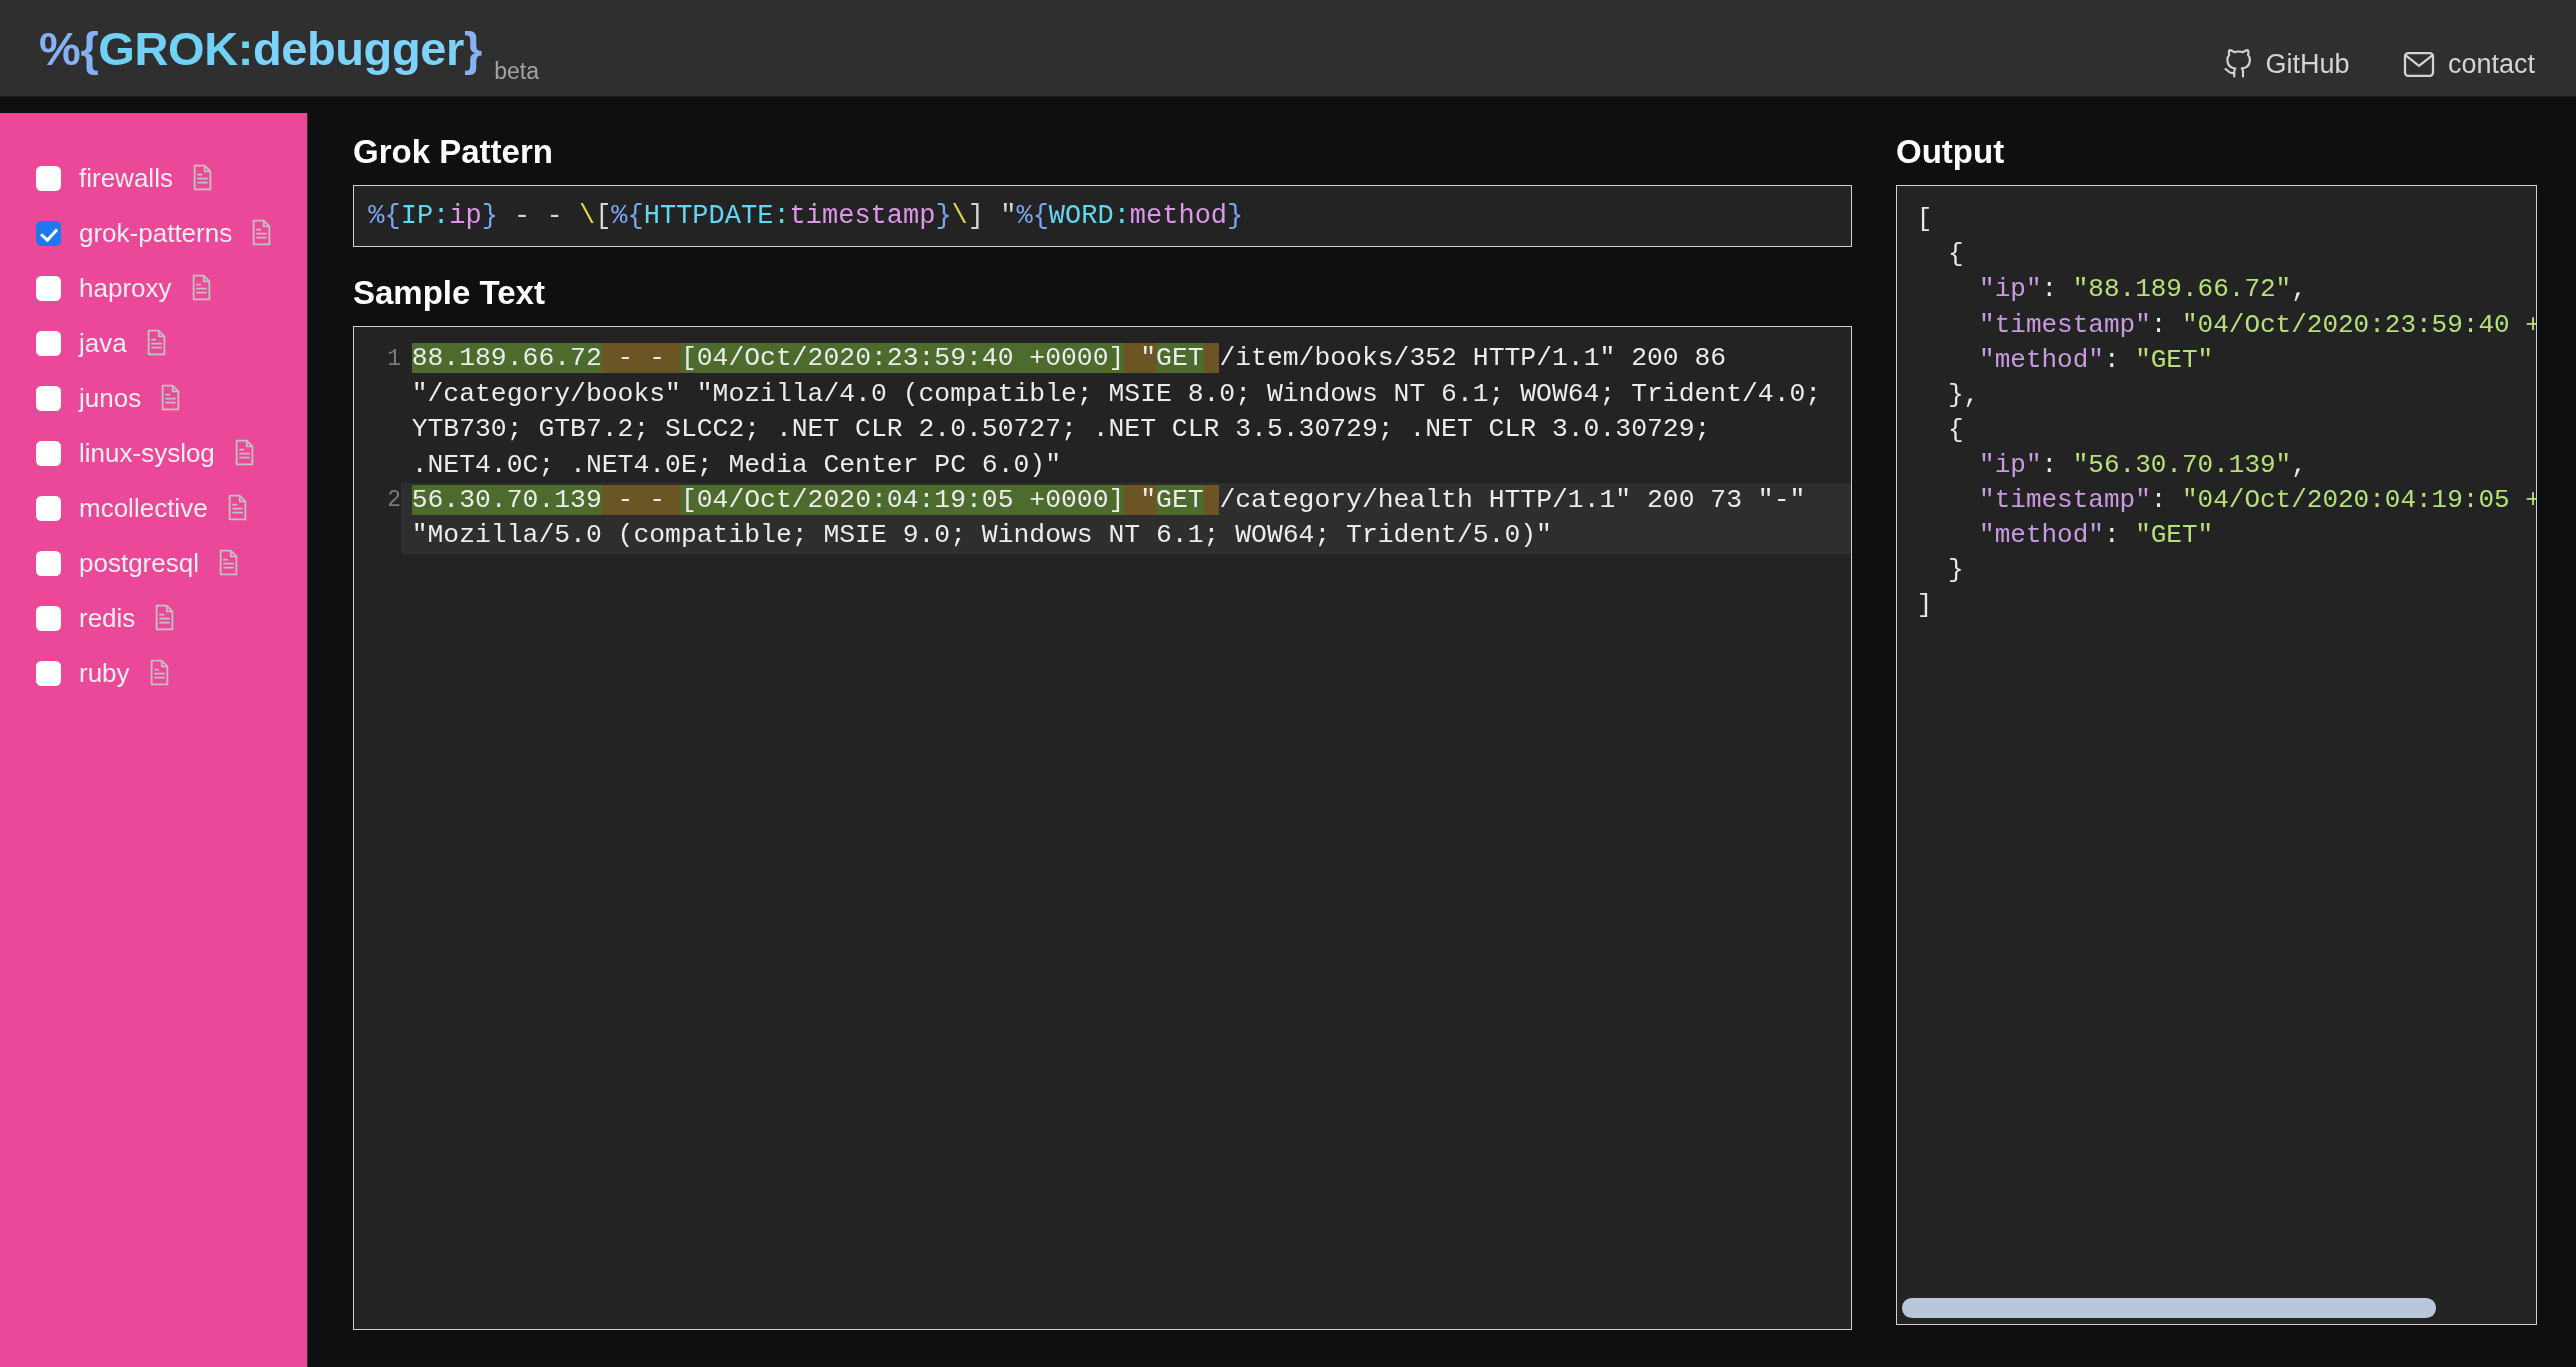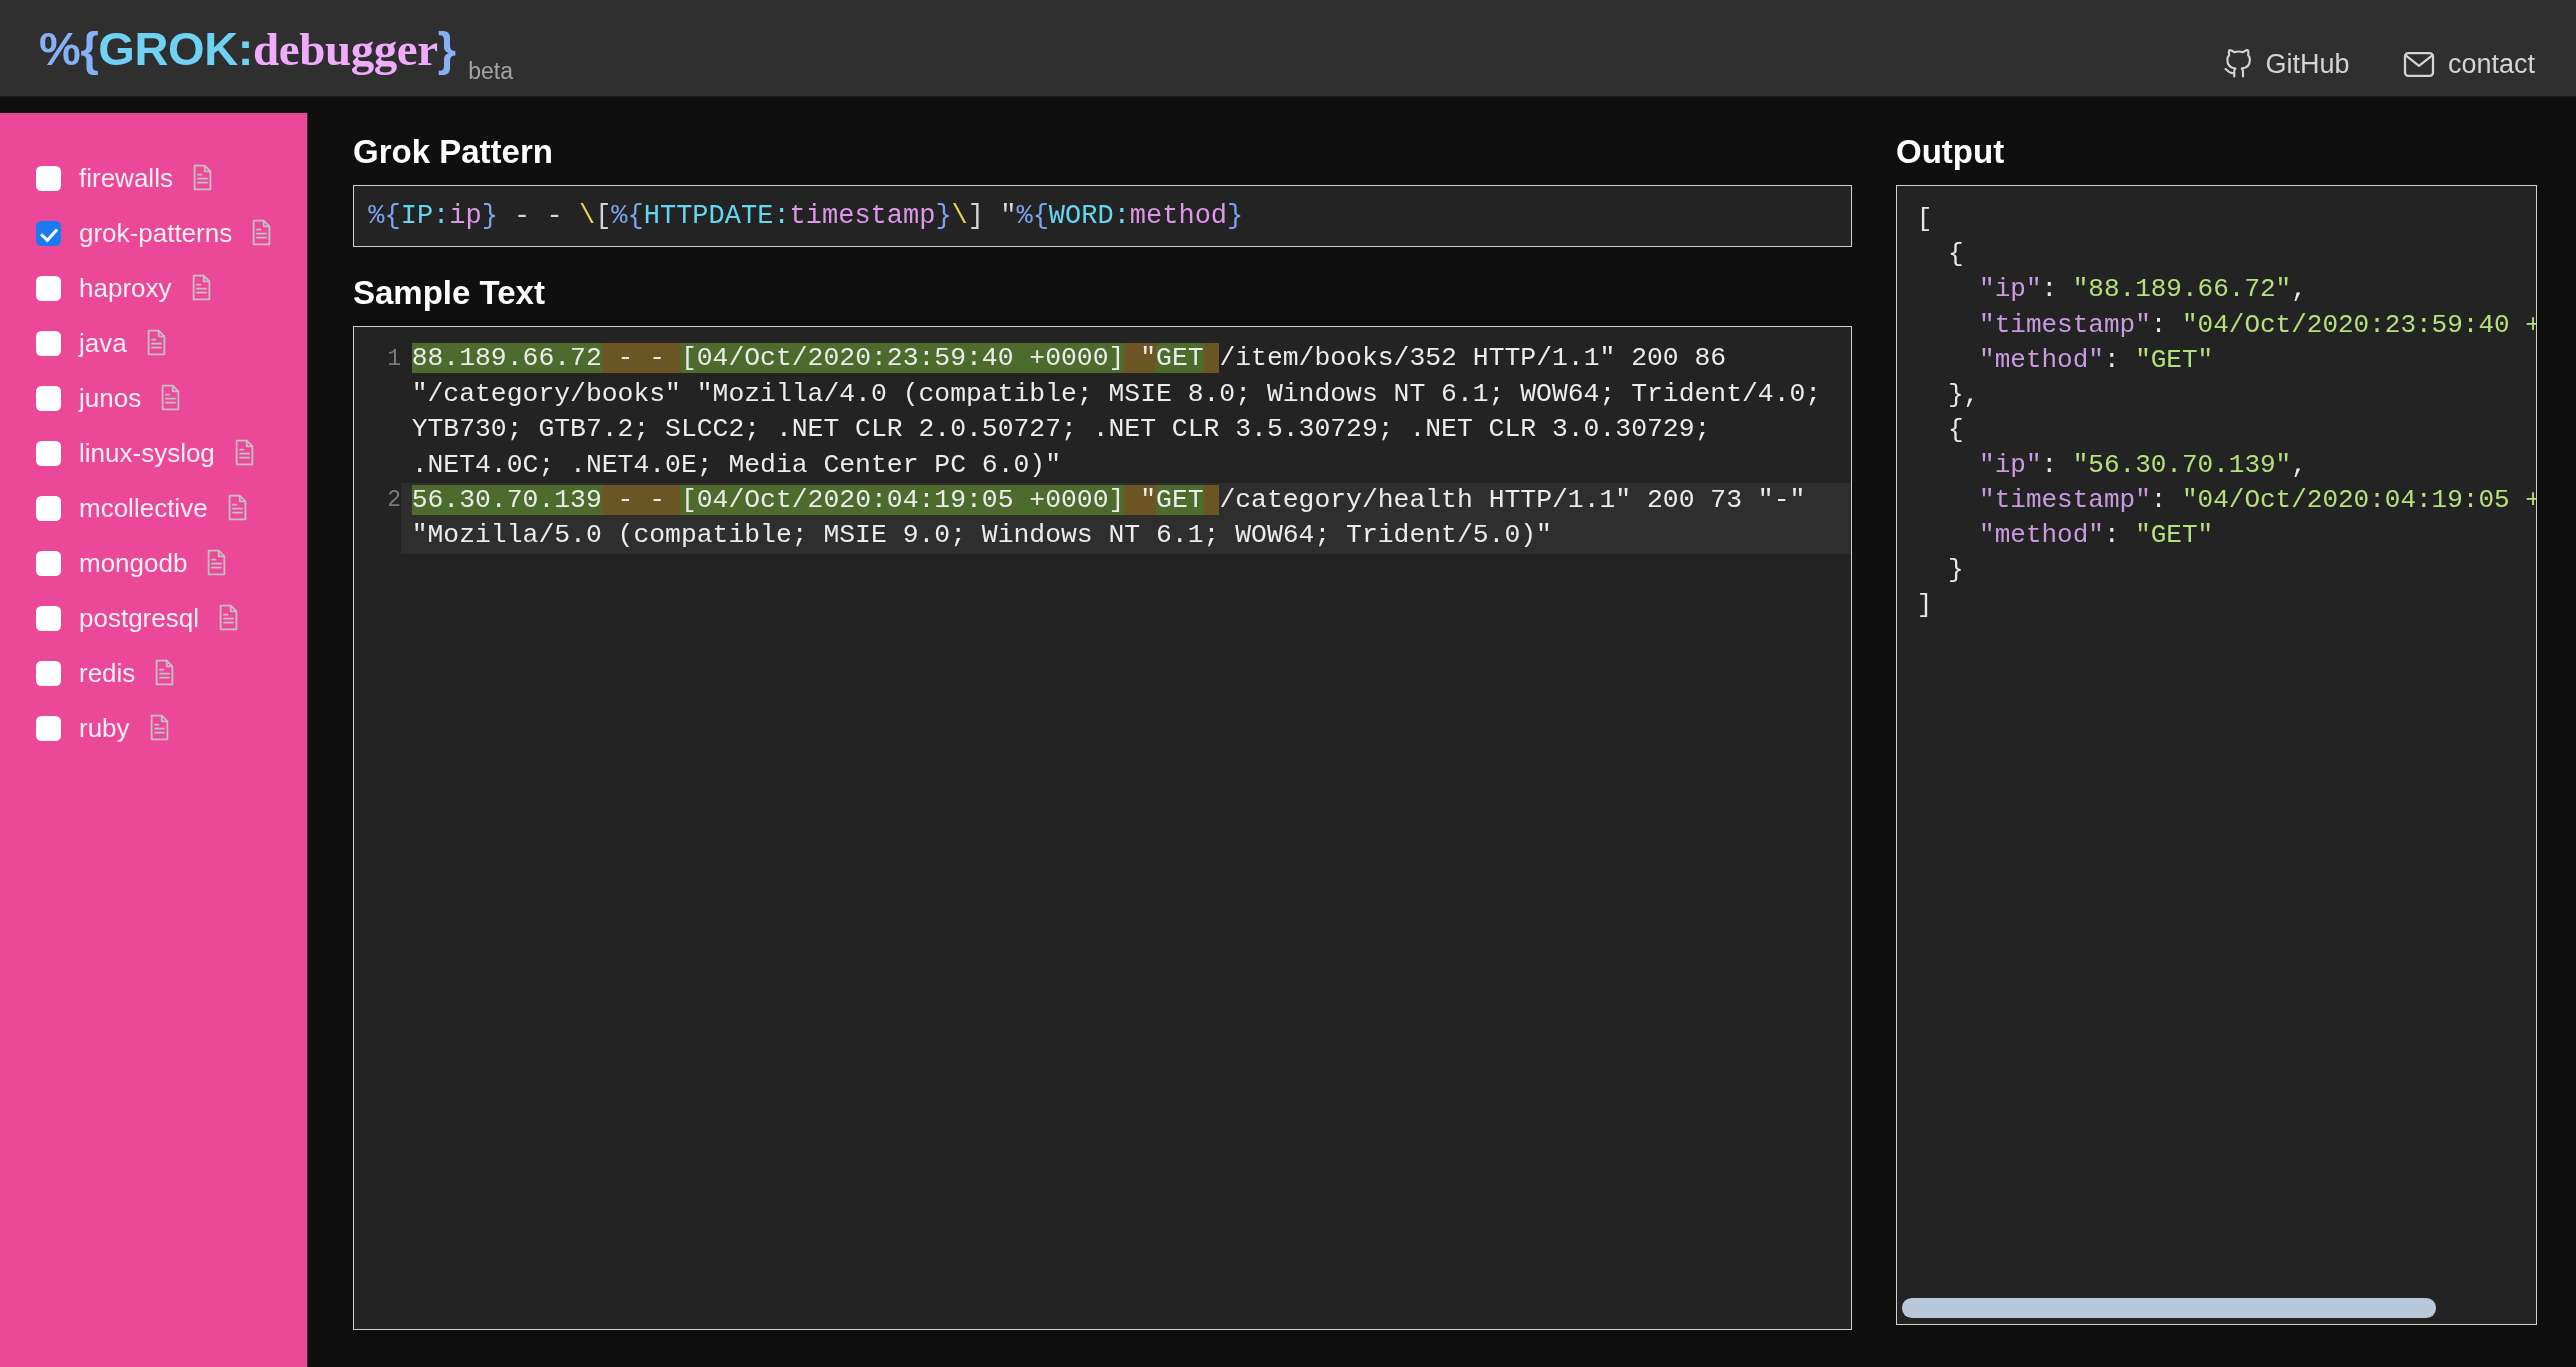--- a/index.html
+++ b/index.html
@@ -18,21 +18,21 @@
     background: #2f2f2f;
     display: flex; align-items: center;
     padding: 0 41px 0 39px;
     border-bottom: 0.9px solid #1a1a1a;
   }
   .logo { font-size: 47px; font-weight: 700; letter-spacing: -0.4px; white-space: nowrap; }
   .logo .pct   { color: #86b2f5; }
   .logo .brace { color: #86b2f5; }
   .logo .grok  { color: #6fd2f5; }
   .logo .colon { color: #6fd2f5; }
-  .logo .dbg   { color: #f0abfc; font-family: Liberation Serif, serif; }
+  .logo .dbg   { color: #7dd3fc; }
   .beta { color: #a3a3a3; font-size: 23px; font-weight: 400; margin-left: 12.5px; align-self: flex-end; padding-bottom: 10.7px; }
   .header-spacer { flex: 1; }
   .hlink {
     display: flex; align-items: center; gap: 12.5px;
     color: #d4d4d4; font-size: 27px; text-decoration: none;
     margin-left: 54px; cursor: pointer; margin-top: 32px;
   }
   .hlink svg { display: block; }
 
   
@@ -240,29 +240,20 @@
             <span class="side-label">linux-syslog</span>
             <span class="doc-icon"><svg width="23" height="27" viewBox="0 0 20 24" fill="none" stroke="#c2c2c2" stroke-width="1.6" stroke-linejoin="round">
                 <path d="M3 1.5h9l5 5v16H3z"></path>
                 <path d="M12 1.5v5h5"></path>
                 <path d="M6 9.5h3M6 13h8M6 16.5h8" stroke-linecap="round"></path>
               </svg></span>
           </div>
           <div class="side-item">
             <span class="cbx"></span>
             <span class="side-label">mcollective</span>
-            <span class="doc-icon"><svg width="23" height="27" viewBox="0 0 20 24" fill="none" stroke="#c2c2c2" stroke-width="1.6" stroke-linejoin="round">
-                <path d="M3 1.5h9l5 5v16H3z"></path>
-                <path d="M12 1.5v5h5"></path>
-                <path d="M6 9.5h3M6 13h8M6 16.5h8" stroke-linecap="round"></path>
-              </svg></span>
-          </div>
-          <div class="side-item">
-            <span class="cbx"></span>
-            <span class="side-label">mongodb</span>
             <span class="doc-icon"><svg width="23" height="27" viewBox="0 0 20 24" fill="none" stroke="#c2c2c2" stroke-width="1.6" stroke-linejoin="round">
                 <path d="M3 1.5h9l5 5v16H3z"></path>
                 <path d="M12 1.5v5h5"></path>
                 <path d="M6 9.5h3M6 13h8M6 16.5h8" stroke-linecap="round"></path>
               </svg></span>
           </div>
           <div class="side-item">
             <span class="cbx"></span>
             <span class="side-label">postgresql</span>
             <span class="doc-icon"><svg width="23" height="27" viewBox="0 0 20 24" fill="none" stroke="#c2c2c2" stroke-width="1.6" stroke-linejoin="round">

